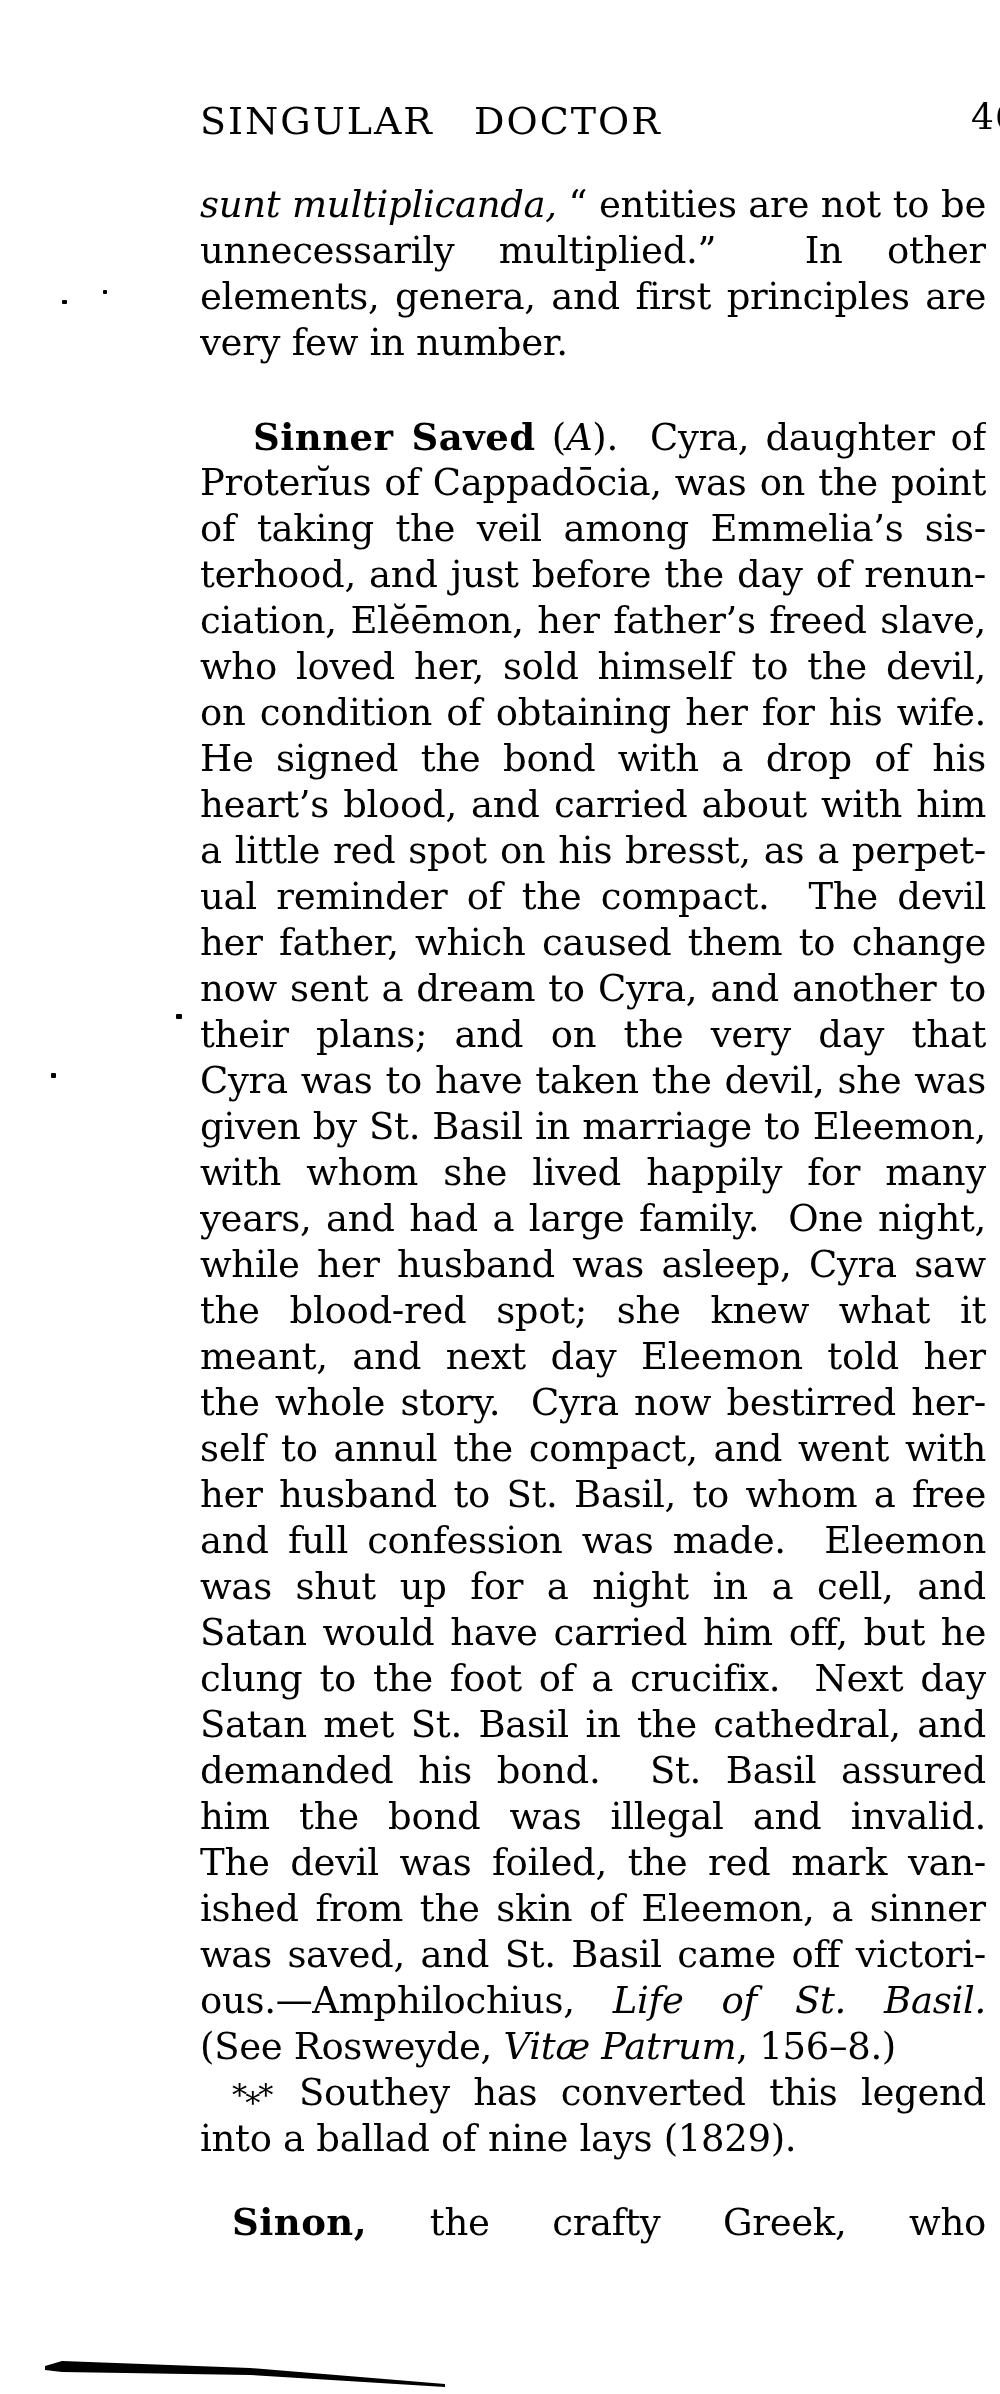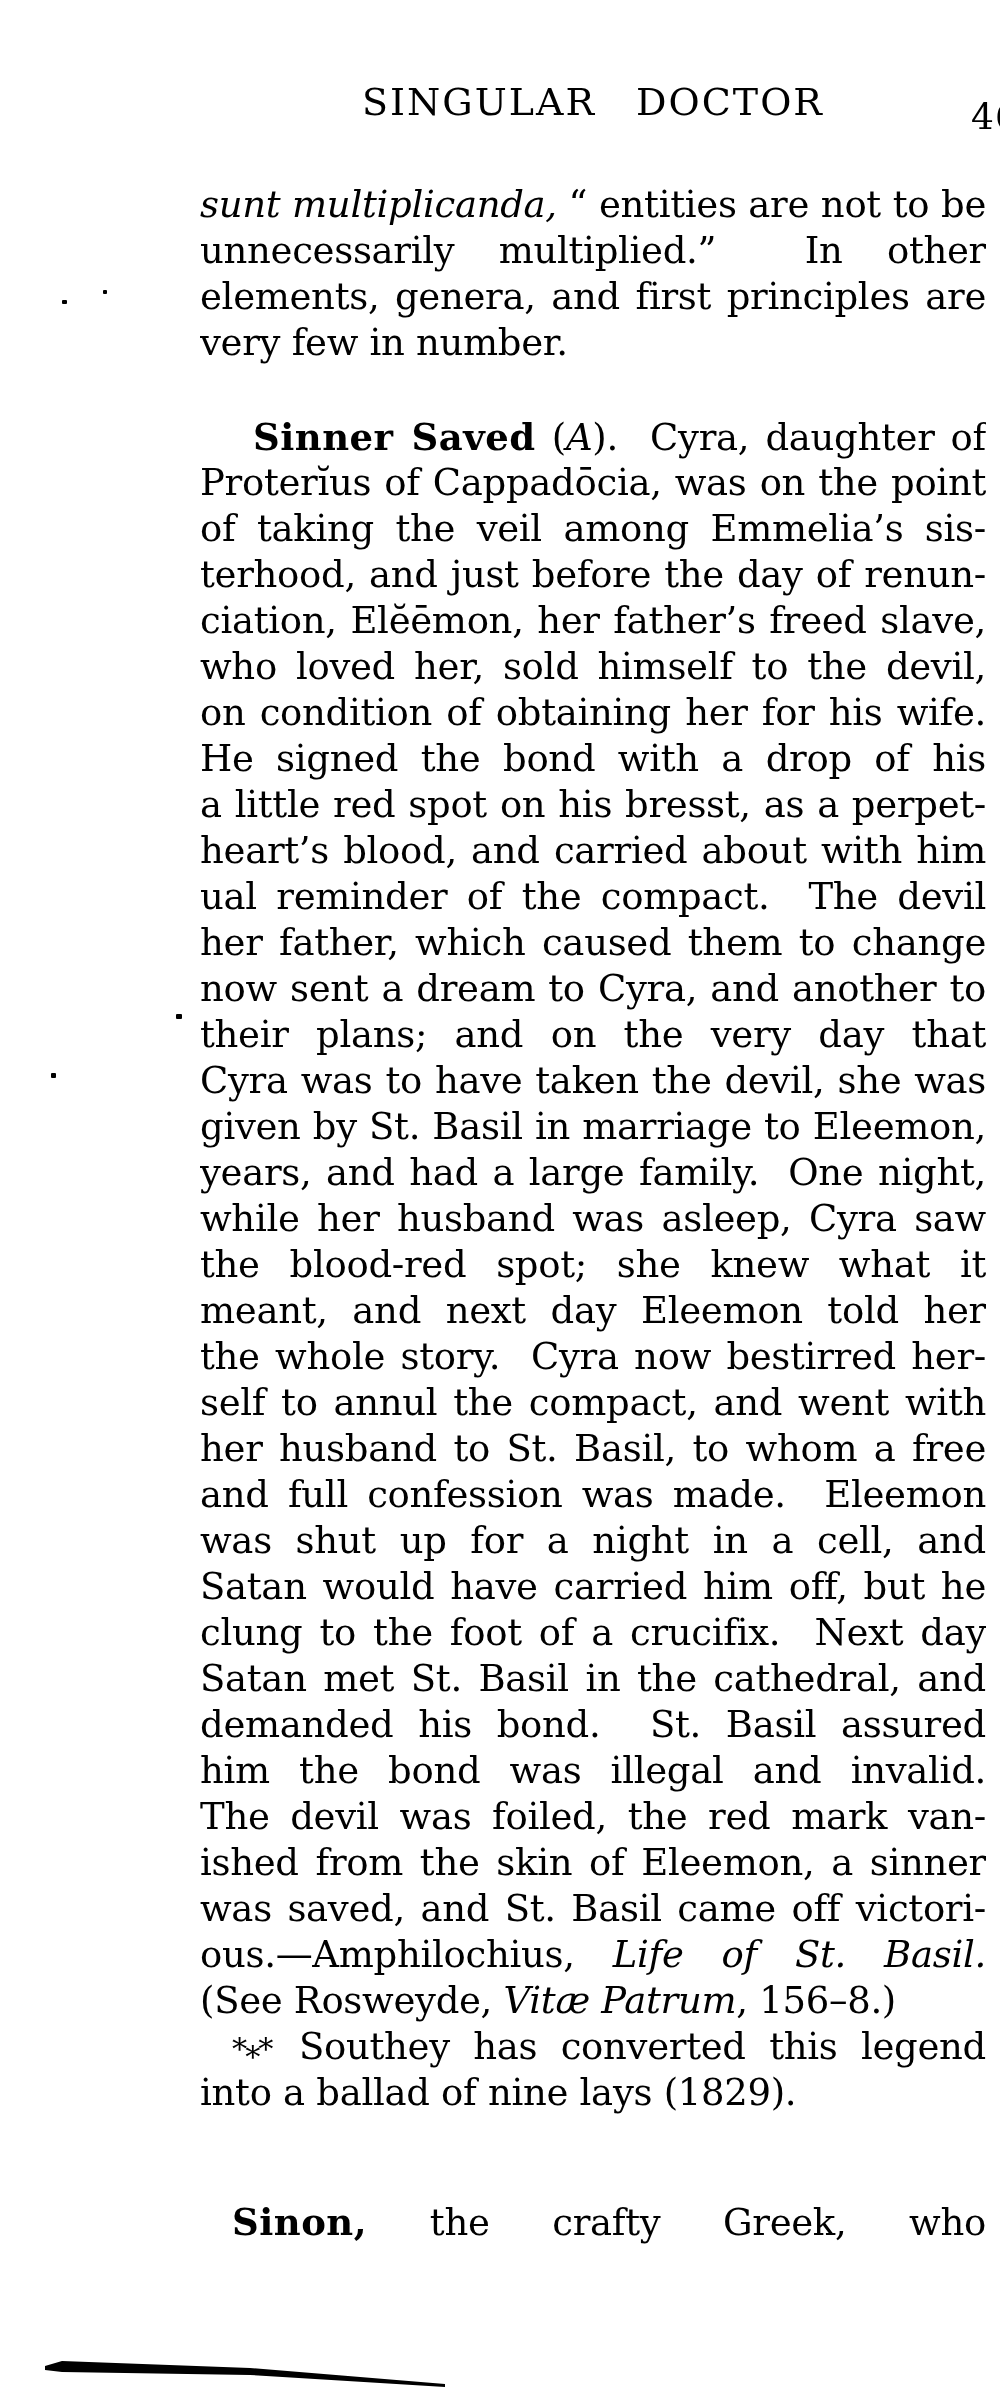--- a/index.html
+++ b/index.html
@@ -5,22 +5,21 @@
   html,body{margin:0;padding:0;background:#888;}
   .page{
     position:relative;
     width:1000px;height:2394px;
     background:#ffffff;
     overflow:hidden;
     font-family:"DejaVu Serif","Liberation Serif",serif;
     color:#000;
   }
   .head-wrap{
-    position:absolute;left:200px;top:80px;width:786px;
-    text-align:center;
+    position:absolute;left:200px;top:99px;width:786px;
     font-size:38px;
     letter-spacing:2px;
     word-spacing:26px;
     white-space:nowrap;
   }
   .pagenum{
     position:absolute;left:971px;top:96px;
     font-size:36px;
     letter-spacing:1px;
     white-space:nowrap;
@@ -69,28 +68,29 @@
 
   <div class="block" id="block-b">
       <div class="line j ind1"><span class="seg-b">Sinner Saved</span><span class="seg-n"> (</span><span class="seg-i">A</span><span class="seg-n">).&nbsp; Cyra, daughter of</span></div>
       <div class="line j"><span class="seg-n">Proterĭus of Cappadōcia, was on the point</span></div>
       <div class="line j"><span class="seg-n">of taking the veil among Emmelia’s sis-</span></div>
       <div class="line j"><span class="seg-n">terhood, and just before the day of renun-</span></div>
       <div class="line j"><span class="seg-n">ciation, Elĕēmon, her father’s freed slave,</span></div>
       <div class="line j"><span class="seg-n">who loved her, sold himself to the devil,</span></div>
       <div class="line j"><span class="seg-n">on condition of obtaining her for his wife.</span></div>
       <div class="line j"><span class="seg-n">He signed the bond with a drop of his</span></div>
+      <div class="line j"><span class="seg-n">heart’s blood, and carried about with him</span></div>
       <div class="line j"><span class="seg-n">a little red spot on his bresst, as a perpet-</span></div>
-      <div class="line j"><span class="seg-n">heart’s blood, and carried about with him</span></div>
       <div class="line j"><span class="seg-n">ual reminder of the compact.&nbsp; The devil</span></div>
       <div class="line j"><span class="seg-n">her father, which caused them to change</span></div>
       <div class="line j"><span class="seg-n">now sent a dream to Cyra, and another to</span></div>
       <div class="line j"><span class="seg-n">their plans; and on the very day that</span></div>
       <div class="line j"><span class="seg-n">Cyra was to have taken the devil, she was</span></div>
       <div class="line j"><span class="seg-n">given by St. Basil in marriage to Eleemon,</span></div>
+      <div class="line j"><span class="seg-n">with whom she lived happily for many</span></div>
       <div class="line j"><span class="seg-n">years, and had a large family.&nbsp; One night,</span></div>
       <div class="line j"><span class="seg-n">while her husband was asleep, Cyra saw</span></div>
       <div class="line j"><span class="seg-n">the blood-red spot; she knew what it</span></div>
       <div class="line j"><span class="seg-n">meant, and next day Eleemon told her</span></div>
       <div class="line j"><span class="seg-n">the whole story.&nbsp; Cyra now bestirred her-</span></div>
       <div class="line j"><span class="seg-n">self to annul the compact, and went with</span></div>
       <div class="line j"><span class="seg-n">her husband to St. Basil, to whom a free</span></div>
       <div class="line j"><span class="seg-n">and full confession was made.&nbsp; Eleemon</span></div>
       <div class="line j"><span class="seg-n">was shut up for a night in a cell, and</span></div>
       <div class="line j"><span class="seg-n">Satan would have carried him off, but he</span></div>

